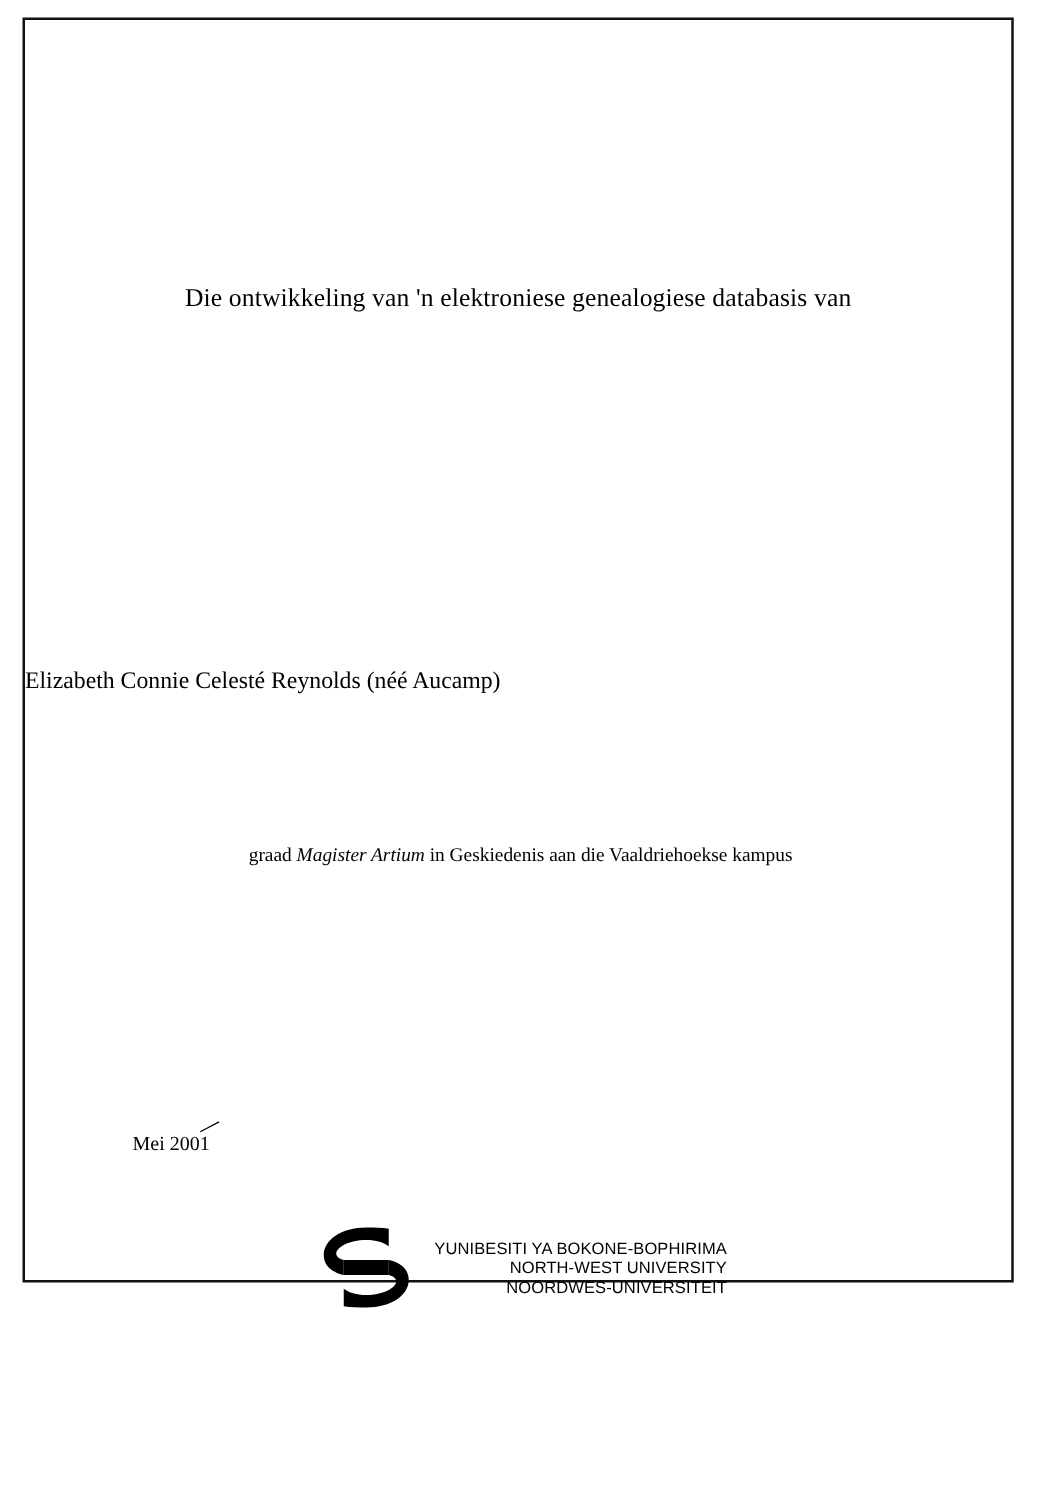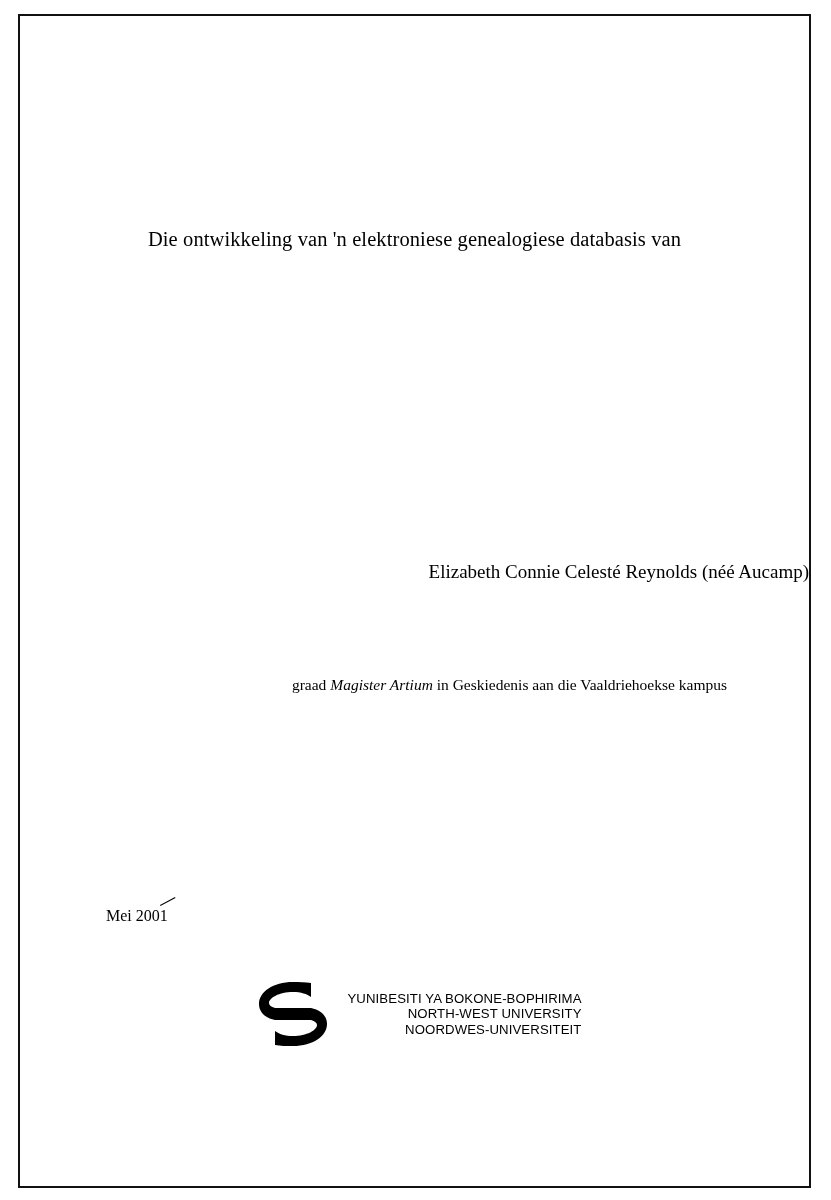--- a/index.html
+++ b/index.html
@@ -13,21 +13,21 @@
     font-family: "Liberation Serif", serif;
     color: #000000;
     position: relative;
     overflow: hidden;
   }
   .page {
     position: absolute;
     left: 18px;
     top: 14px;
     width: 793px;
-    height: 1174px;
+    height: 1012px;
     border: 2px solid #111111;
     box-sizing: border-box;
     background: #ffffff;
   }
   .inner {
     position: absolute;
     left: 0;
     top: 0;
     right: 0;
     bottom: 0;
@@ -53,38 +53,37 @@
     right: 0;
     top: 432px;
     text-align: center;
     font-size: 15px;
   }
   .author {
     position: absolute;
     left: 0;
     right: 0;
     top: 518px;
-    text-align: right;
+    text-align: left;
     font-size: 19px;
-    margin-top: 27px;
   }
   .statement {
     position: absolute;
     left: 86px;
     right: 82px;
     top: 658px;
     font-size: 15.5px;
     line-height: 22px;
   }
   .statement .ln1 {
     text-align: justify;
     text-align-last: justify;
   }
   .statement .ln2, .statement .ln3 {
-    text-align: right;
+    text-align: center;
   }
   .ital {
     font-style: italic;
   }
   .supervisor {
     position: absolute;
     left: 86px;
     top: 888px;
     font-size: 16px;
     line-height: 23px;

